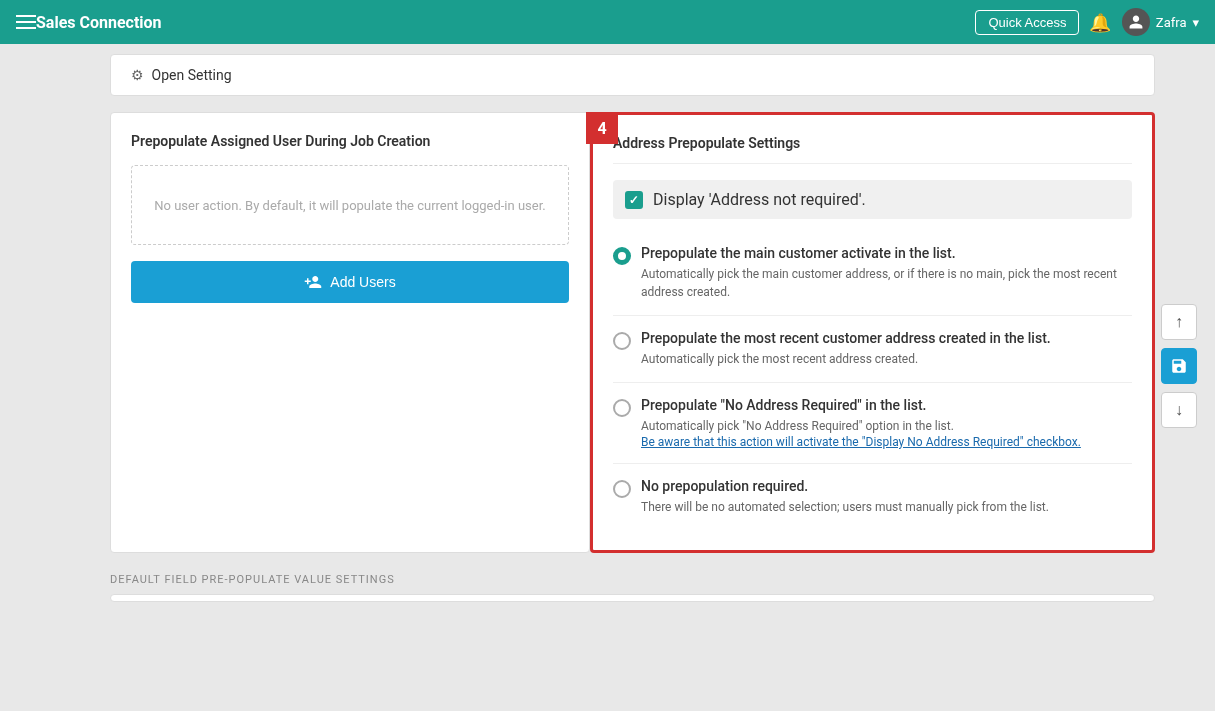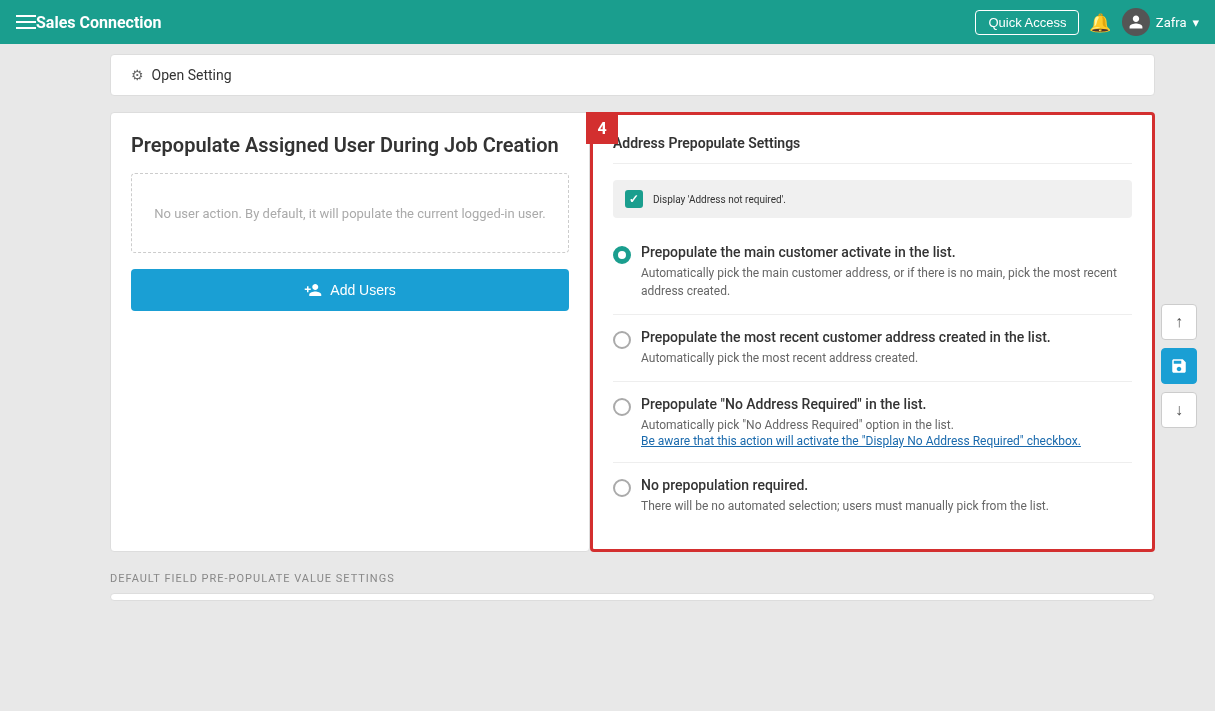--- a/index.html
+++ b/index.html
@@ -66,21 +66,21 @@
     
     .left-panel {
       background: white;
       border: 1px solid #ddd;
       border-radius: 4px;
       padding: 20px;
       width: 480px;
       min-width: 480px;
     }
     .left-panel-title {
-      font-size: 20px;
+      font-size: 14px;
       font-weight: 600;
       color: #333;
       margin-bottom: 16px;
     }
     .no-user-box {
       border: 1.5px dashed #ccc;
       border-radius: 4px;
       padding: 30px 20px;
       text-align: center;
       color: #aaa;
@@ -161,21 +161,21 @@
       align-items: center;
       justify-content: center;
       flex-shrink: 0;
     }
     .checkbox-teal::after {
       content: '✓';
       color: white;
       font-size: 12px;
       font-weight: 700;
     }
-    .checkbox-label { font-size: 10px; color: #333; }
+    .checkbox-label { font-size: 16px; color: #333; }
 
     
     .radio-option {
       padding: 14px 0;
       border-bottom: 1px solid #eee;
     }
     .radio-option:last-child { border-bottom: none; }
     .radio-row {
       display: flex;
       align-items: flex-start;

